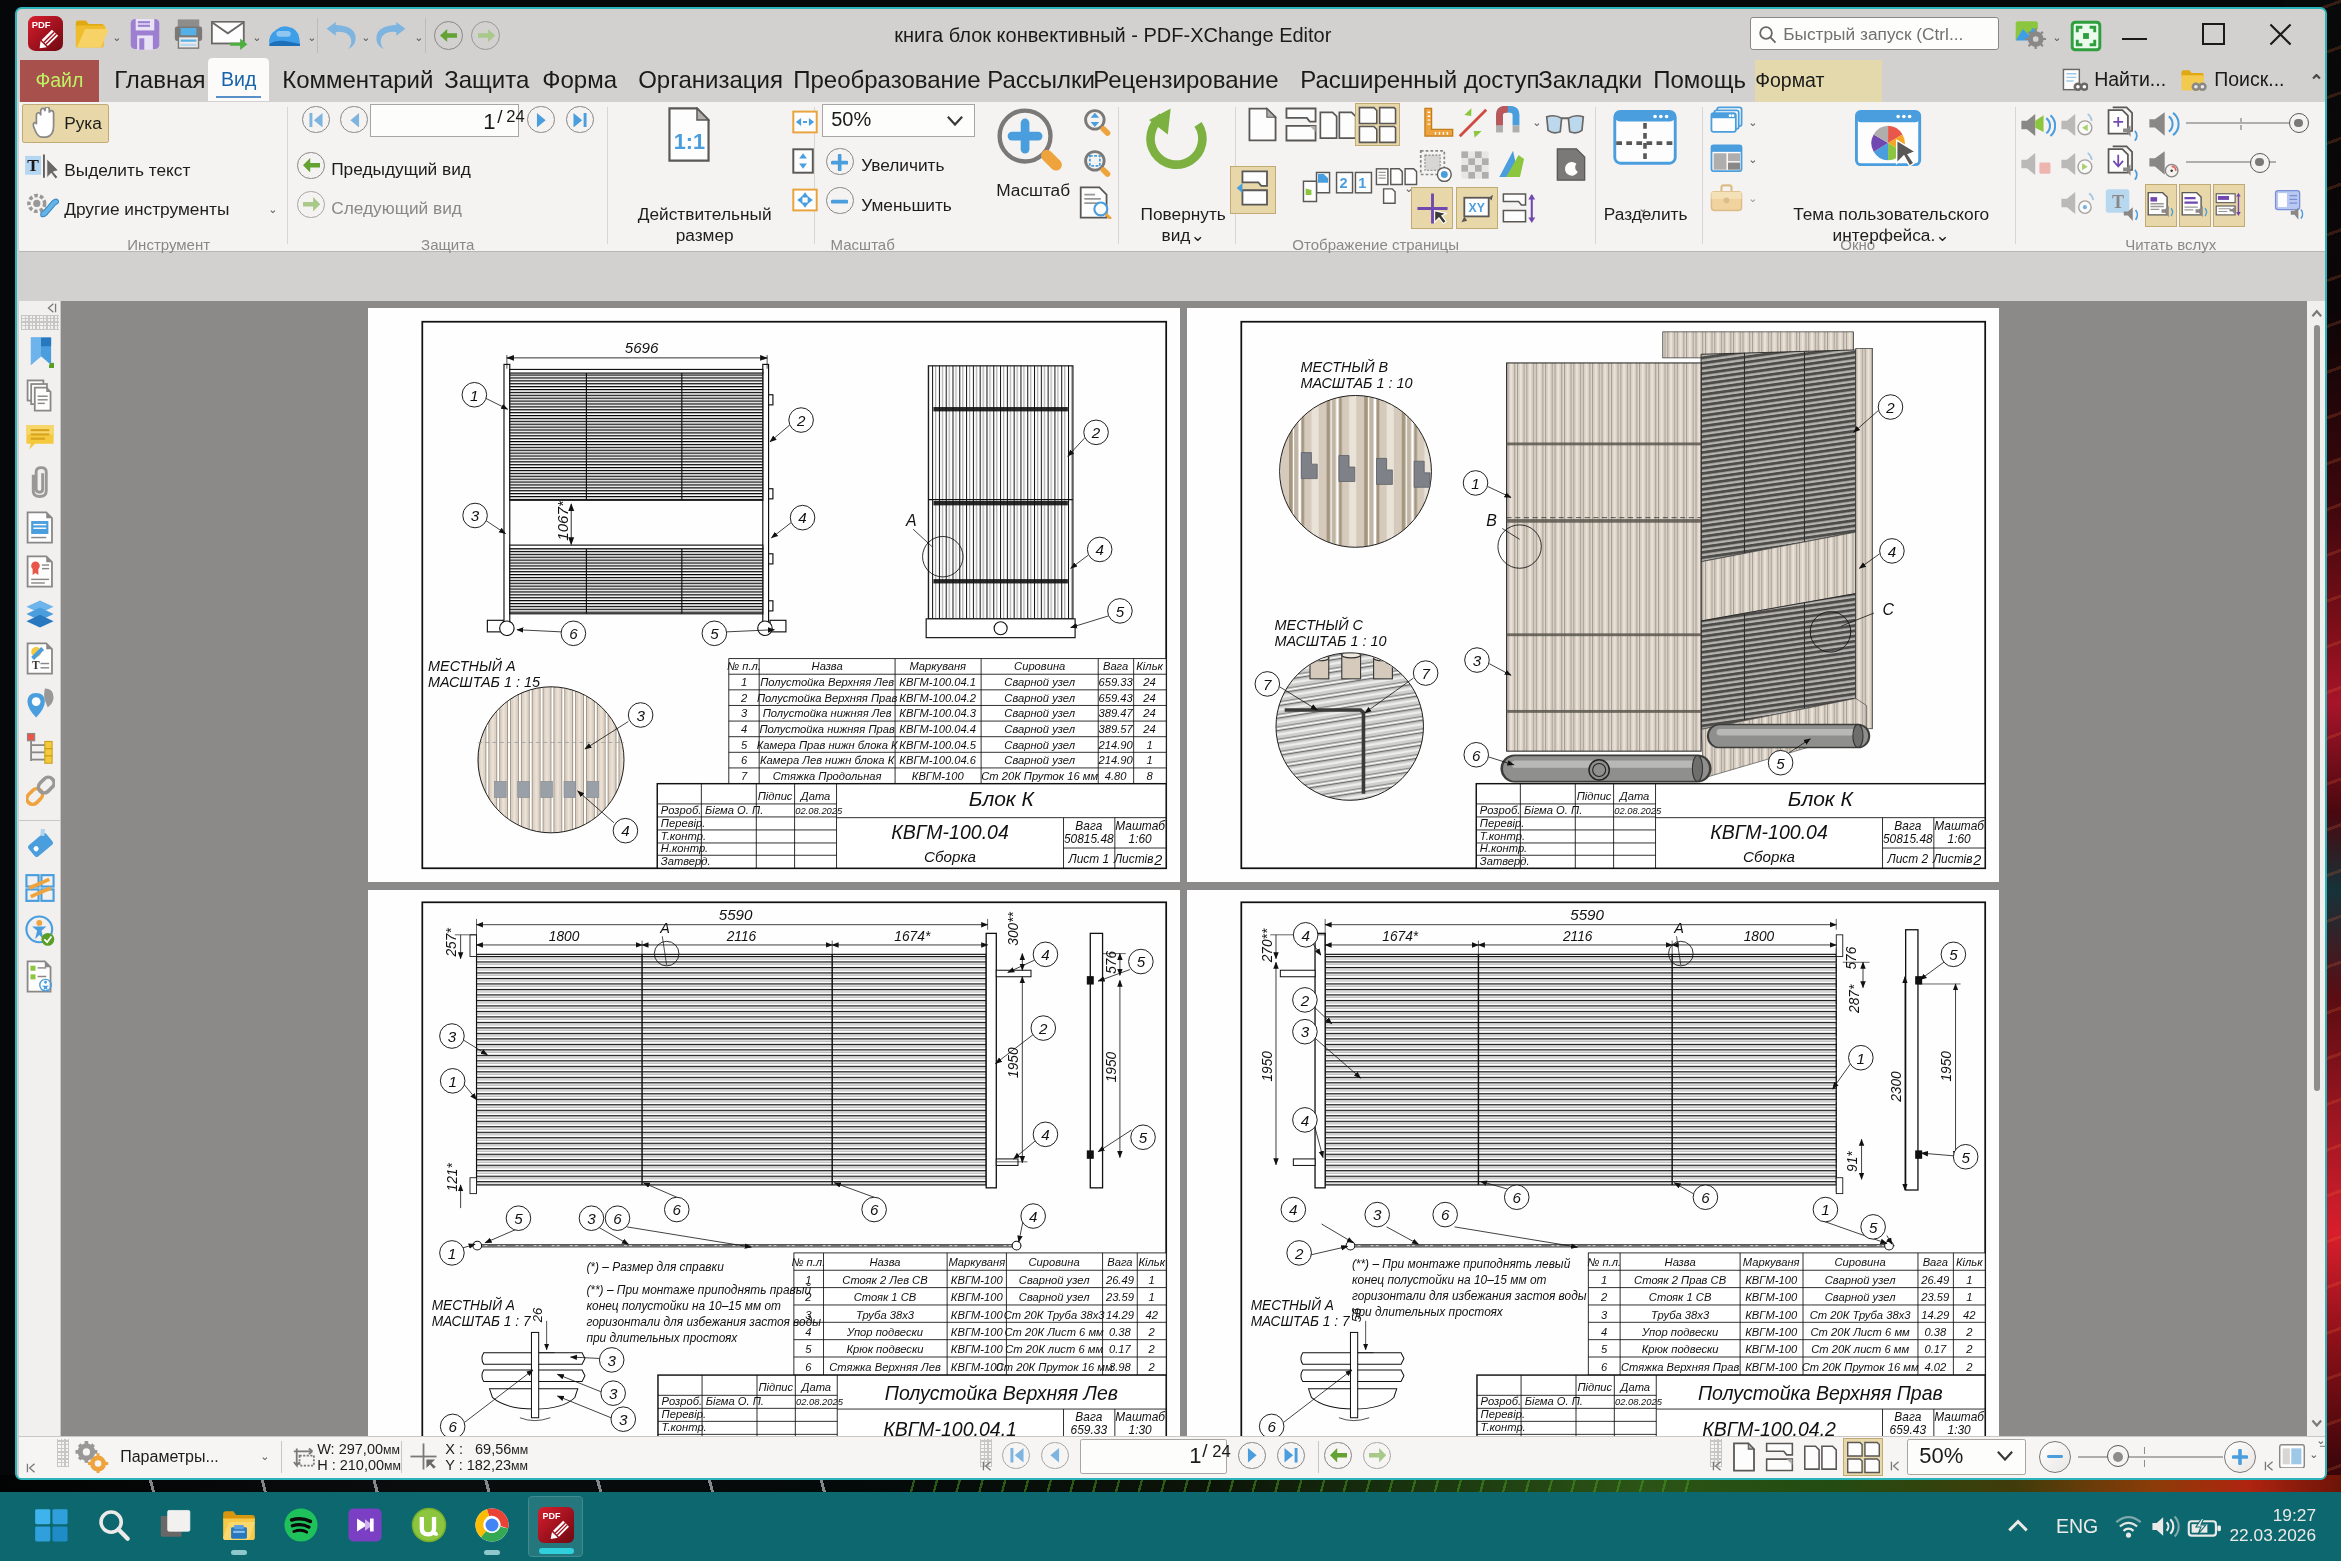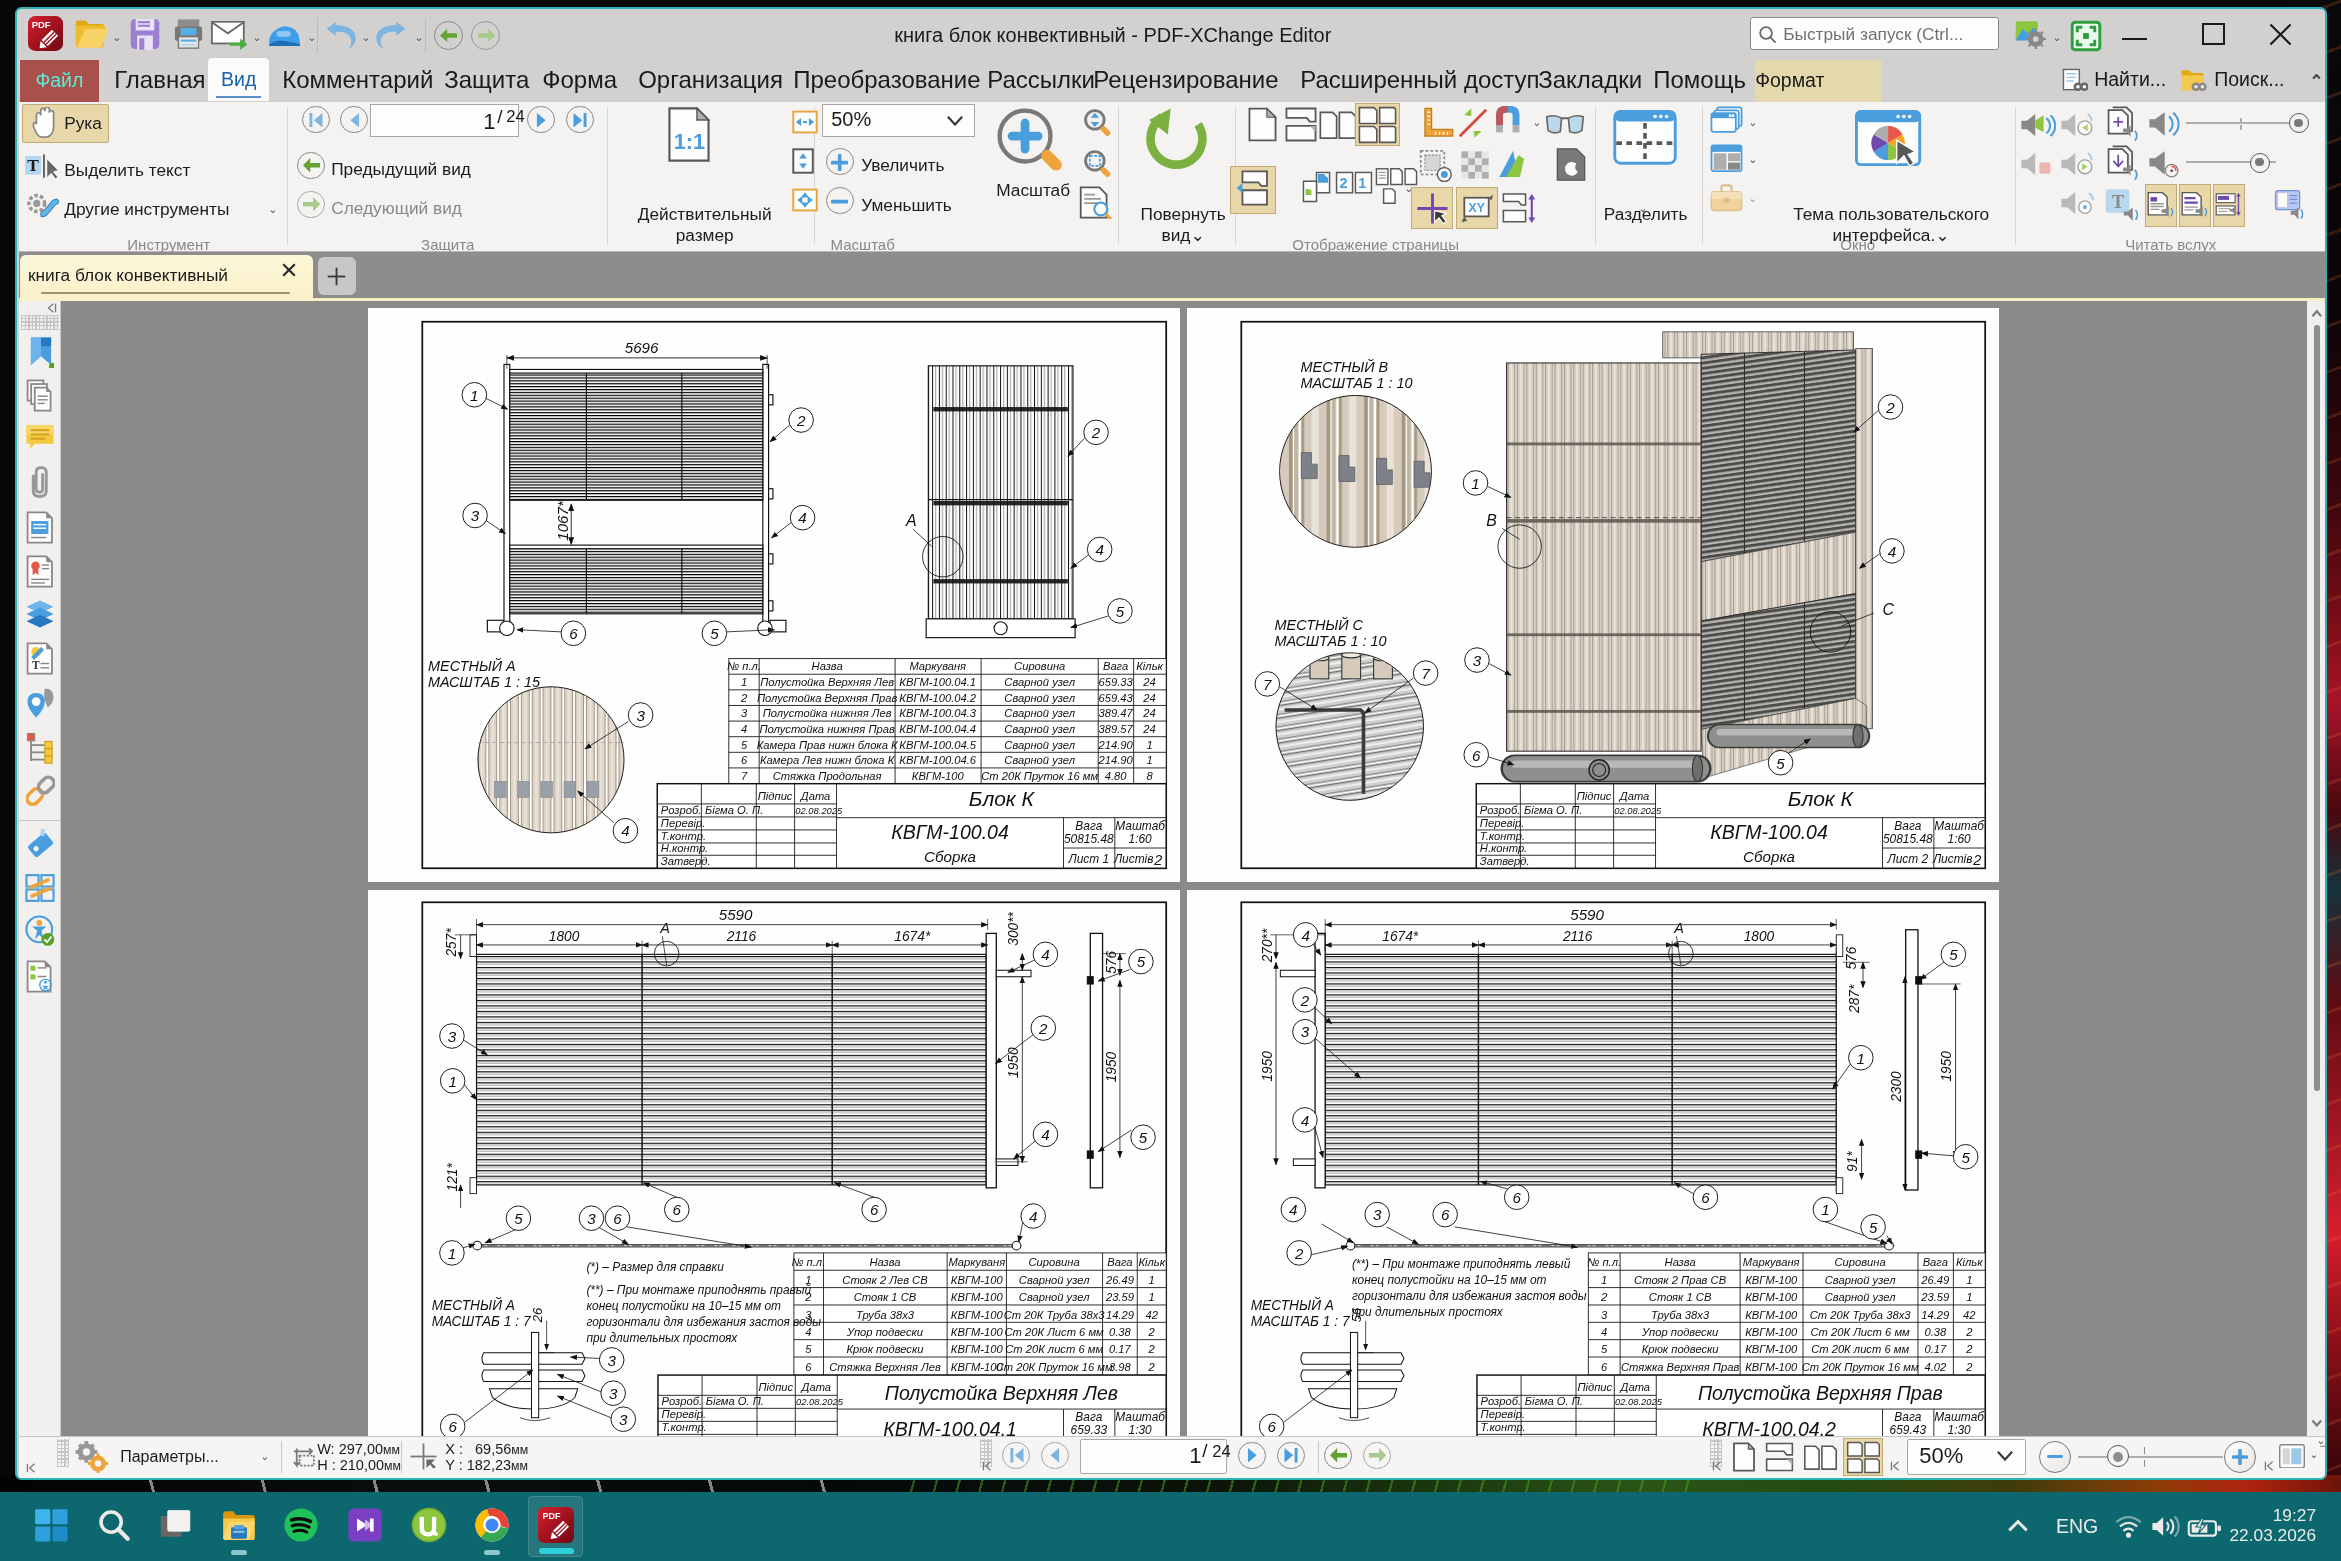--- a/index.html
+++ b/index.html
@@ -264,21 +264,21 @@
       <div class="abs" style="left:2103px;top:27px;width:24.6px;height:2.2px;background:#1a1a1a"></div>
       <div class="abs" style="left:2183px;top:12.3px;width:23px;height:22px;border:2.2px solid #1a1a1a"></div>
       <svg class="abs" style="left:2250px;top:12.3px" width="23" height="23" viewBox="0 0 32 32">
           <g stroke="#1a1a1a" stroke-width="3">
             <line x1="2" y1="2" x2="30" y2="30"></line>
             <line x1="30" y1="2" x2="2" y2="30"></line>
           </g>
         </svg>
     </div>
     <div id="menurow" class="abs">
-      <div class="abs" style="left:0.7px;top:0;width:79px;height:42px;background:#a8504c;color:#5eead4;font-size:19.5px;text-align:center;line-height:40px">Файл</div>
+      <div class="abs" style="left:0.7px;top:0;width:79px;height:42px;background:#a8504c;color:#bef264;font-size:19.5px;text-align:center;line-height:40px">Файл</div>
       <div class="abs mtab" style="left:95px">Главная</div>
       <div class="abs" style="left:189px;top:-1.4px;width:61px;height:43px;background:#fcfbfa;border-radius:4.3px 4.3px 0 0;"></div>
       <div class="abs" style="left:189px;top:0px;width:61px;height:42px;color:#1764ab;font-size:19.5px;text-align:center;line-height:39px">Вид</div>
       <div class="abs" style="left:197px;top:36px;width:45px;height:2.9px;background:#5a8fc8"></div>
       <div class="abs mtab" style="left:263px">Комментарий</div>
       <div class="abs mtab" style="left:425px">Защита</div>
       <div class="abs mtab" style="left:523px">Форма</div>
       <div class="abs mtab" style="left:619px">Организация</div>
       <div class="abs mtab" style="left:774px">Преобразование</div>
       <div class="abs mtab" style="left:968px">Рассылки</div>
@@ -817,39 +817,20 @@
           <rect x="4" y="4" width="38" height="30" rx="4" fill="#b8c8f0" stroke="#7890d8" stroke-width="2"></rect>
           <rect x="8" y="8" width="14" height="22" fill="#fdfdfd"></rect>
           <g stroke="#7890d8" stroke-width="2">
             <line x1="26" y1="12" x2="38" y2="12"></line>
             <line x1="26" y1="18" x2="38" y2="18"></line>
             <line x1="26" y1="24" x2="38" y2="24"></line>
           </g>
           <path d="M28 36 L34 36 L40 31 L40 50 L34 42 L28 42 Z" fill="#8a8886"></path>
           <g fill="none" stroke="#4a9ede" stroke-width="2.5">
             <path d="M44 34 A11 11 0 0 1 44 48"></path>
-          </g>
-        </svg>
-    </div>
-    <div id="tabbar" class="abs">
-      <div class="abs" style="left:0;top:46px;width:2308px;height:3.6px;background:#f8eeC6"></div>
-      <div class="abs" style="left:0.7px;top:3.6px;width:293px;height:46px;background:linear-gradient(180deg,#fdf8da 0%,#faf0c8 100%);border-radius:5.8px 5.8px 0 0"></div>
-      <div class="abs" style="left:8.7px;top:13.7px;color:#1a1a1a;font-size:17.3px">книга блок конвективный</div>
-      <svg class="abs" style="left:262px;top:10px" width="16" height="16" viewBox="0 0 22 22">
-          <g stroke="#2a2a2a" stroke-width="3">
-            <line x1="3" y1="3" x2="19" y2="19"></line>
-            <line x1="19" y1="3" x2="3" y2="19"></line>
-          </g>
-        </svg>
-      <div class="abs" style="left:22px;top:40px;width:249px;height:2.9px;background:#9a9278;border-radius:1.4px"></div>
-      <div class="abs" style="left:299px;top:5.8px;width:38px;height:38px;background:#c9c7c5;border-radius:5.8px"></div>
-      <svg class="abs" style="left:308px;top:15px" width="19" height="19" viewBox="0 0 26 26">
-          <g stroke="#3a3836" stroke-width="2.5">
-            <line x1="13" y1="1" x2="13" y2="25"></line>
-            <line x1="1" y1="13" x2="25" y2="13"></line>
           </g>
         </svg>
     </div>
     <div id="contentrow" class="abs">
       <div id="sidebar" class="abs">
         <svg class="abs" style="left:27.5px;top:2.9px" width="10" height="10" viewBox="0 0 14 14">
             <g stroke="#7b7977" stroke-width="1.8" fill="none">
               <path d="M9 1 L2 7 L9 13"></path>
               <line x1="12" y1="1" x2="12" y2="13"></line>
             </g>

